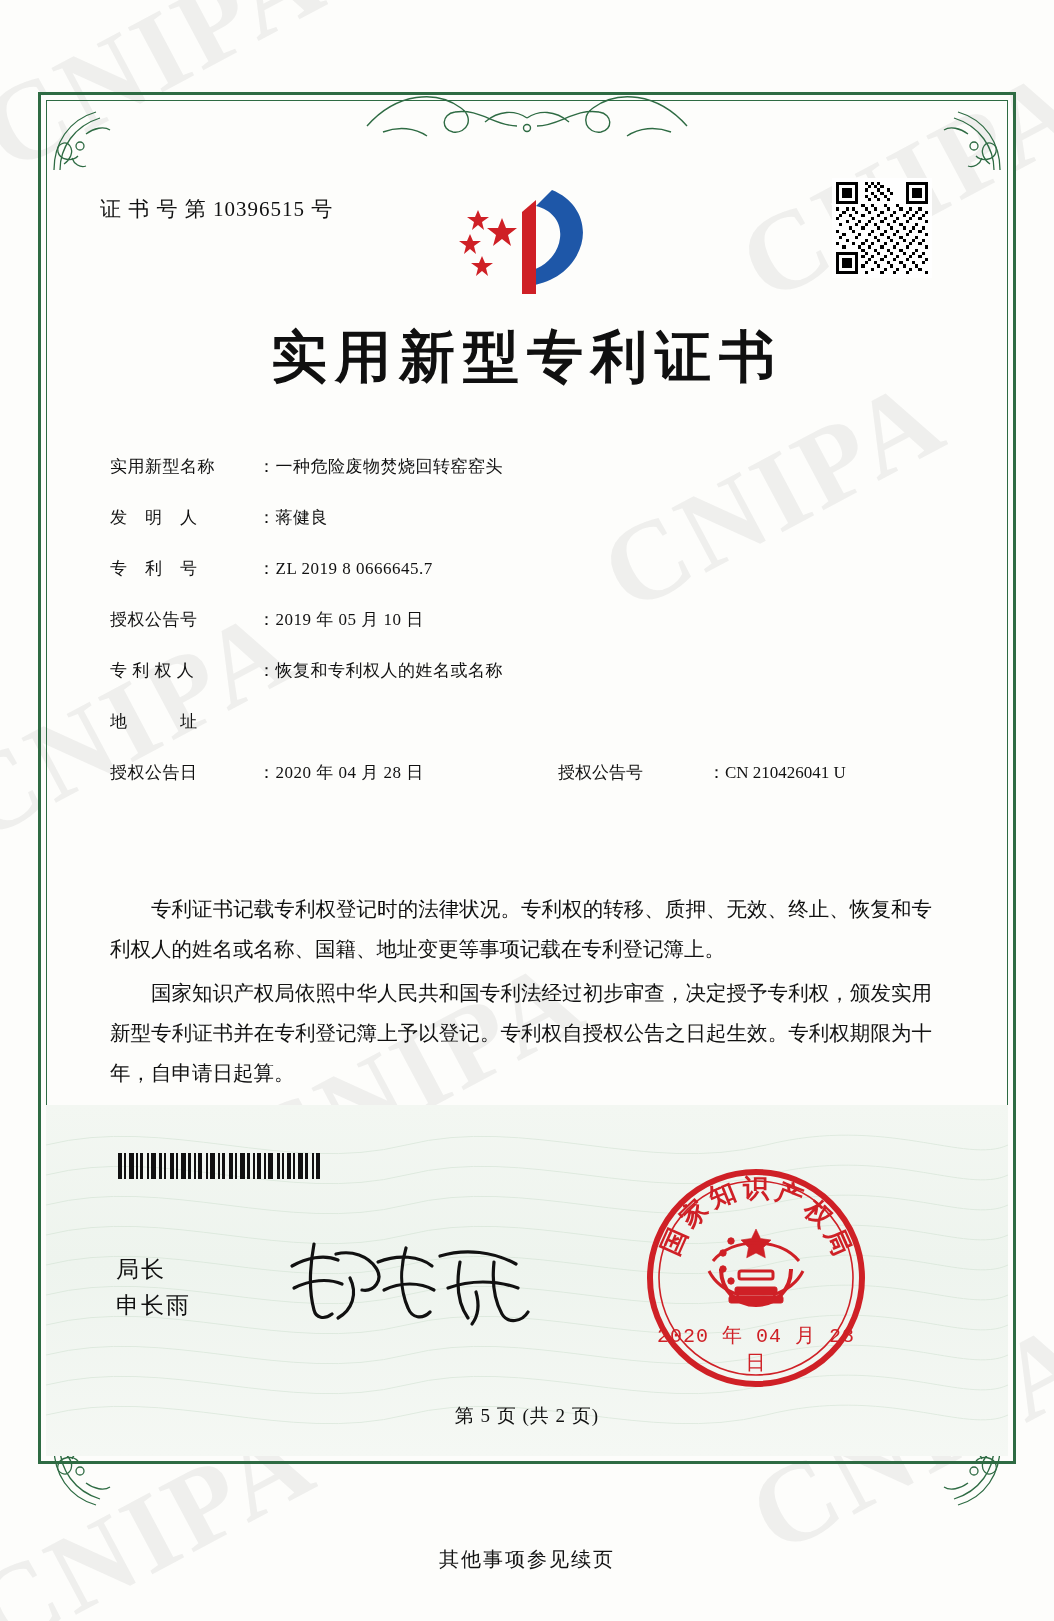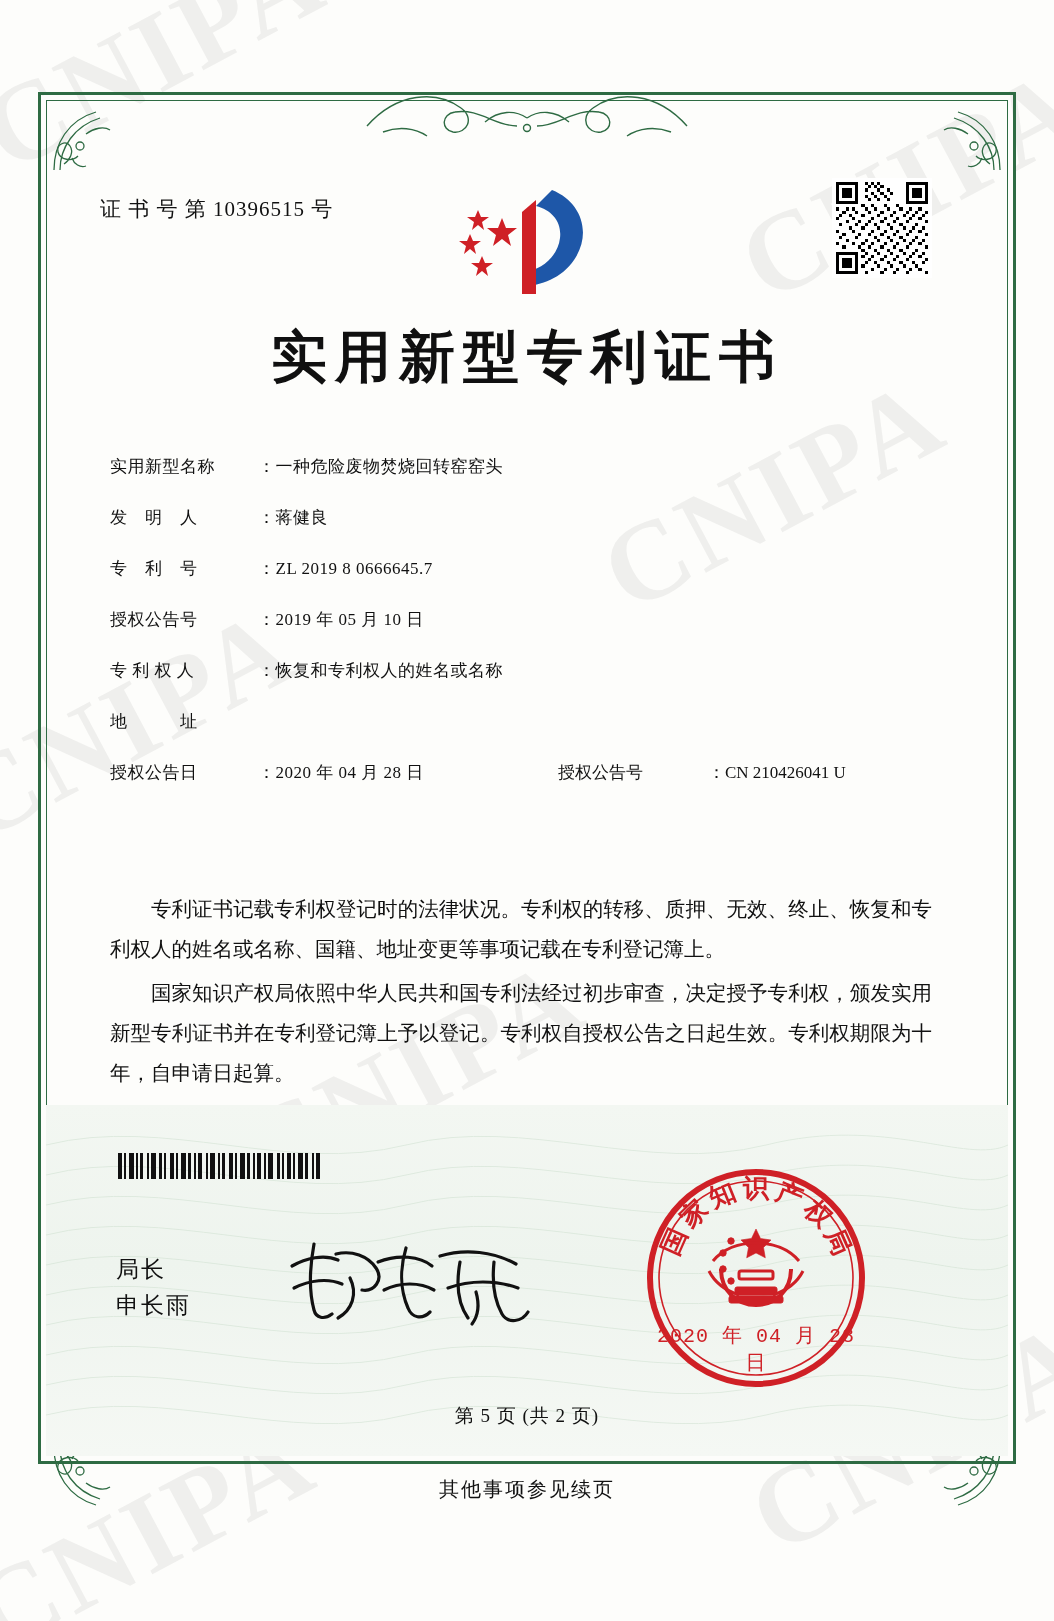--- a/index.html
+++ b/index.html
@@ -256,21 +256,21 @@
     text-align: center;
     font-size: 19px;
     color: #111;
     letter-spacing: 1px;
   }
 
   .footer-note {
     position: absolute;
     left: 0;
     right: 0;
-    top: 1476px;
+    top: 1546px;
     text-align: center;
     font-size: 20px;
     color: #111;
     letter-spacing: 2px;
   }
 </style>
 </head>
 <body>
 
 <div class="page">

